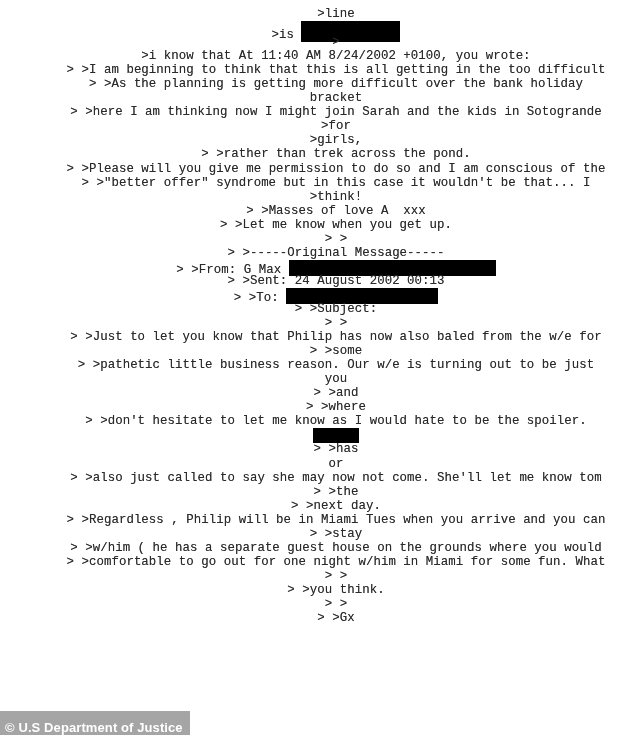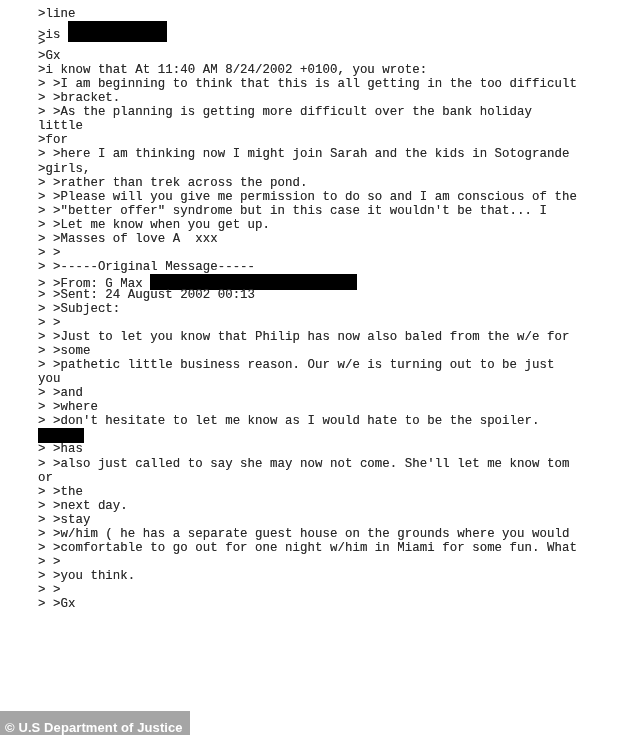--- a/index.html
+++ b/index.html
@@ -12,20 +12,21 @@
     height: 735px;
     position: relative;
     overflow: hidden;
     font-family: "Liberation Mono", monospace;
   }
   .doc {
     position: absolute;
     left: 38px;
     top: 7px;
     right: 0;
+    text-align: center;
   }
   .ln {
     height: 14.05px;
     line-height: 14.05px;
     font-family: "Liberation Mono", monospace;
     font-size: 12.4px;
     letter-spacing: 0.05px;
     white-space: pre;
     color: #2a2a2a;
     text-shadow: 0 0 0.5px rgba(40,40,40,0.55);
@@ -50,53 +51,54 @@
     color: #ffffff;
   }
 </style>
 </head>
 <body>
 
 <div class="doc">
     <div class="ln">&gt;line</div>
     <div class="ln">&gt;is <span class="redact" style="width: 99px; height: 21px; vertical-align: -4px;"></span></div>
     <div class="ln">&gt;</div>
-    <div class="ln">&gt;Gx</div>
     <div class="ln">&gt;i know that At 11:40 AM 8/24/2002 +0100, you wrote:</div>
     <div class="ln">&gt; &gt;I am beginning to think that this is all getting in the too difficult</div>
-    <div class="ln">&gt; &gt;bracket.</div>
     <div class="ln">&gt; &gt;As the planning is getting more difficult over the bank holiday</div>
-    <div class="ln">little</div>
+    <div class="ln">bracket</div>
+    <div class="ln">&gt; &gt;here I am thinking now I might join Sarah and the kids in Sotogrande</div>
     <div class="ln">&gt;for</div>
-    <div class="ln">&gt; &gt;here I am thinking now I might join Sarah and the kids in Sotogrande</div>
     <div class="ln">&gt;girls,</div>
     <div class="ln">&gt; &gt;rather than trek across the pond.</div>
     <div class="ln">&gt; &gt;Please will you give me permission to do so and I am conscious of the</div>
     <div class="ln">&gt; &gt;"better offer" syndrome but in this case it wouldn't be that... I</div>
+    <div class="ln">&gt;think!</div>
+    <div class="ln">&gt; &gt;Masses of love A  xxx</div>
     <div class="ln">&gt; &gt;Let me know when you get up.</div>
-    <div class="ln">&gt; &gt;Masses of love A  xxx</div>
     <div class="ln">&gt; &gt;</div>
     <div class="ln">&gt; &gt;-----Original Message-----</div>
     <div class="ln">&gt; &gt;From: G Max <span class="redact" style="width: 207px; height: 16px; vertical-align: -3px;"></span></div>
     <div class="ln">&gt; &gt;Sent: 24 August 2002 00:13</div>
+    <div class="ln">&gt; &gt;To: <span class="redact" style="width: 152px; height: 16px; vertical-align: -3px;"></span></div>
     <div class="ln">&gt; &gt;Subject:</div>
     <div class="ln">&gt; &gt;</div>
     <div class="ln">&gt; &gt;Just to let you know that Philip has now also baled from the w/e for</div>
     <div class="ln">&gt; &gt;some</div>
     <div class="ln">&gt; &gt;pathetic little business reason. Our w/e is turning out to be just</div>
     <div class="ln">you</div>
     <div class="ln">&gt; &gt;and</div>
     <div class="ln">&gt; &gt;where</div>
     <div class="ln">&gt; &gt;don't hesitate to let me know as I would hate to be the spoiler.</div>
     <div class="ln"><span class="redact" style="width: 46px; height: 15px; vertical-align: -3px;"></span></div>
     <div class="ln">&gt; &gt;has</div>
+    <div class="ln">or</div>
     <div class="ln">&gt; &gt;also just called to say she may now not come. She'll let me know tom</div>
-    <div class="ln">or</div>
     <div class="ln">&gt; &gt;the</div>
     <div class="ln">&gt; &gt;next day.</div>
+    <div class="ln">&gt; &gt;Regardless , Philip will be in Miami Tues when you arrive and you can</div>
     <div class="ln">&gt; &gt;stay</div>
     <div class="ln">&gt; &gt;w/him ( he has a separate guest house on the grounds where you would</div>
     <div class="ln">&gt; &gt;comfortable to go out for one night w/him in Miami for some fun. What</div>
     <div class="ln">&gt; &gt;</div>
     <div class="ln">&gt; &gt;you think.</div>
     <div class="ln">&gt; &gt;</div>
     <div class="ln">&gt; &gt;Gx</div>
   </div>
 
 <div class="watermark-bar" style="background: rgb(165, 165, 165); color: rgb(255, 255, 255);">

